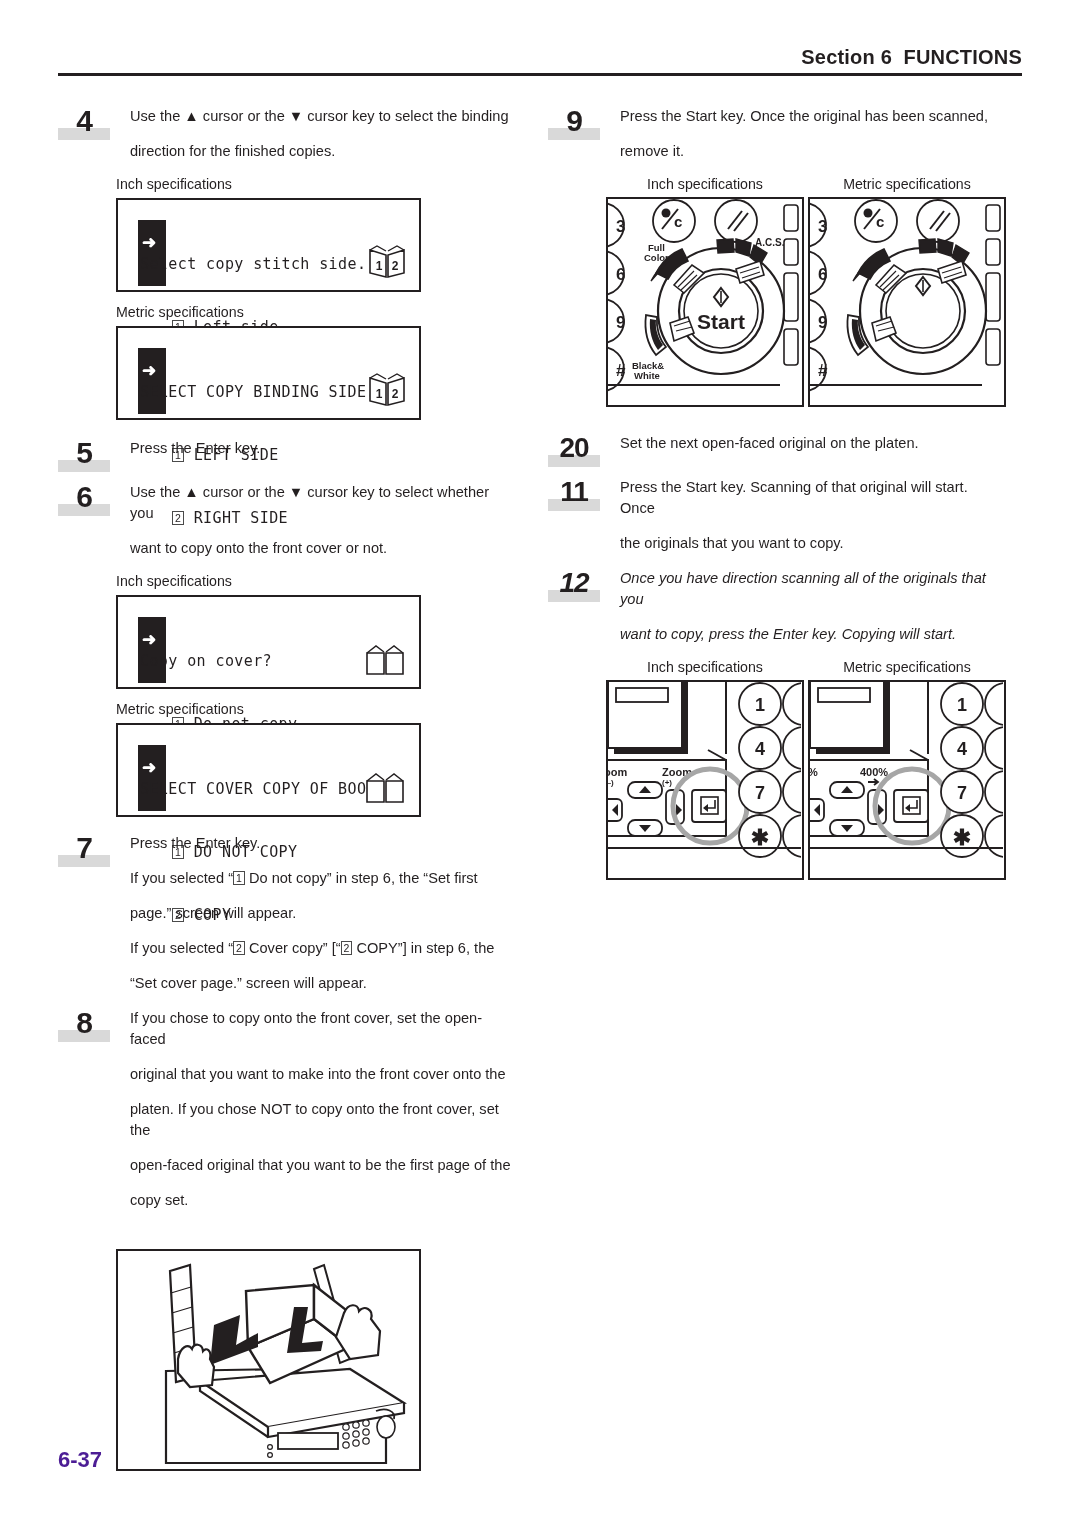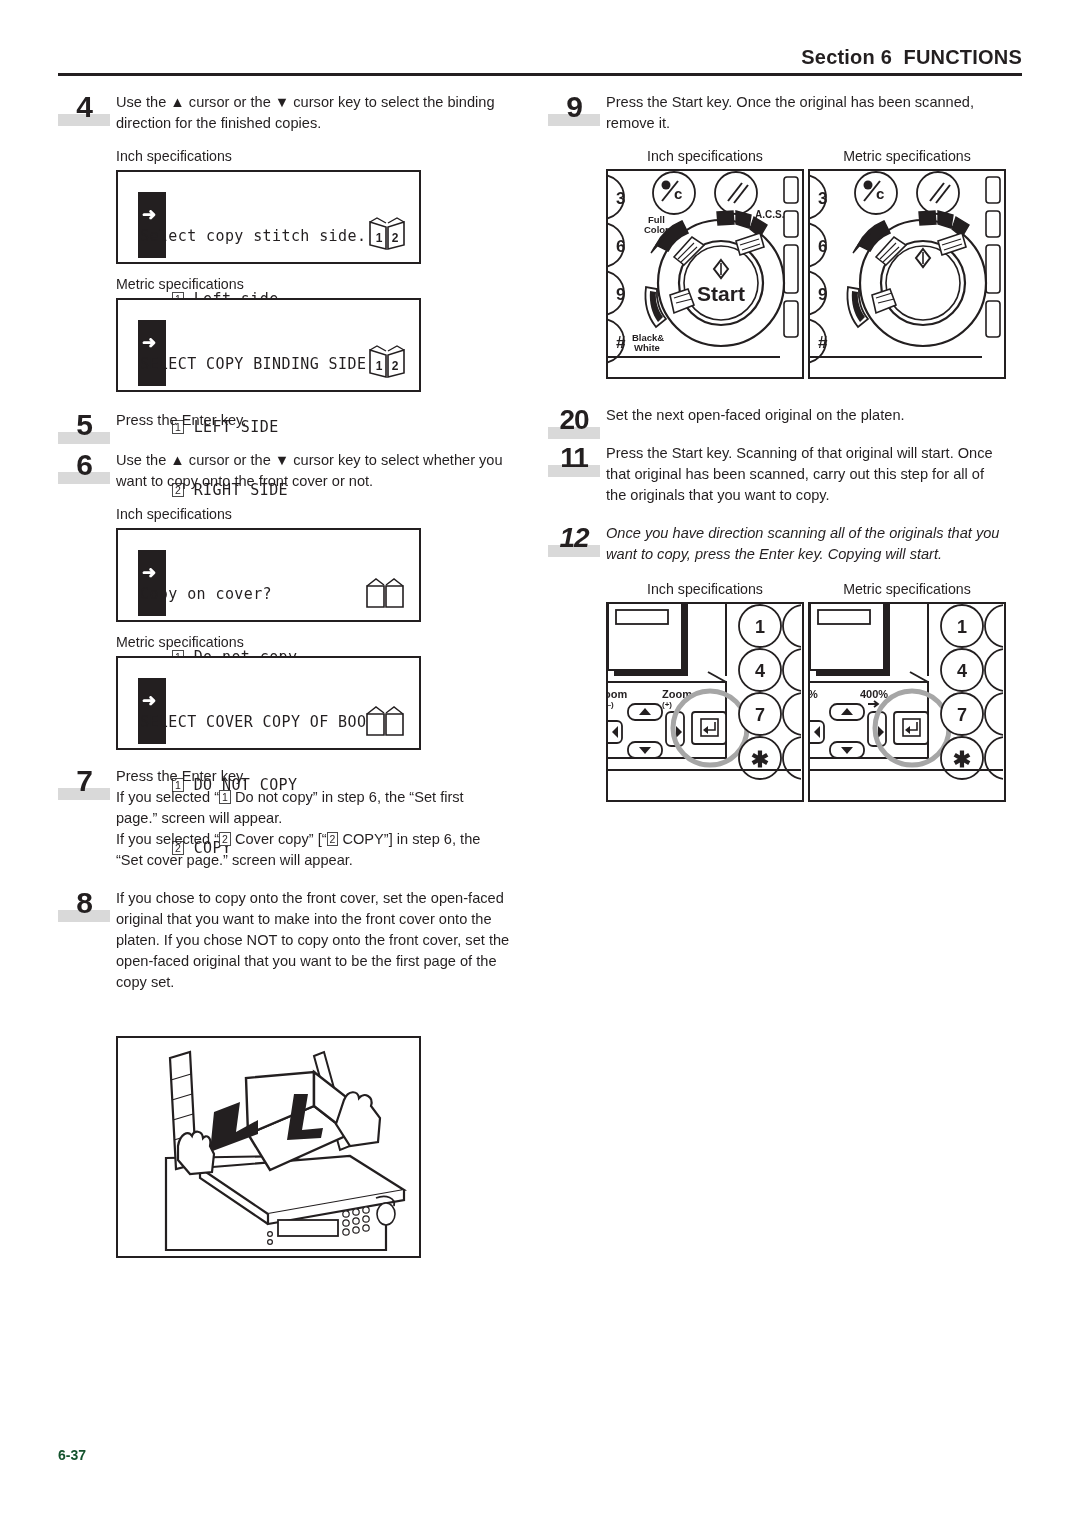--- a/index.html
+++ b/index.html
@@ -40,21 +40,21 @@
     background:#d9d9d9;
   }
   .step-num .num {
     position:absolute; left:0; top:-4px; width:52px; height:38px;
     font-size:30px; font-weight:bold; line-height:38px;
     text-align:center; color:#231f20; letter-spacing:-1px;
   }
   .step-body {
     margin-left:58px; font-size:14.6px; line-height:21px; color:#231f20;
   }
-  .step-body p { margin:0; }
+  .step-body p { margin:14px; }
 
   
   .kbox {
     display:inline-block; border:1px solid #4a4a4a;
     font-size:10.5px; line-height:11px; padding:1px 2px 0 2px;
     vertical-align:1.5px; font-family:"Liberation Sans", sans-serif;
     color:#231f20; background:#fff;
   }
 
   
@@ -86,21 +86,21 @@
 
   
   .figframe { border:2.5px solid #231f20; background:#fff; }
   .pairwrap { display:flex; gap:4px; }
   .paircaptions { display:flex; gap:4px; }
   .paircaptions div { font-size:14.2px; text-align:center; }
 
   
   #pagenum {
     position:absolute; left:58px; top:1447px;
-    font-size:14px; font-weight:bold; color:#14532d;
+    font-size:22px; font-weight:bold; color:#4c1d95;
   }
   svg { display:block; }
 </style>
 </head>
 <body>
 
 <div id="header">
   <div class="title">Section 6  FUNCTIONS</div>
   <div class="rule"></div>
 </div>
@@ -464,21 +464,20 @@
     </div>
   </div>
 
   <div class="step" style="margin-top:8px;min-height:66px;">
     <div class="step-num">
       <div class="bar"></div>
       <div class="num" style="font-size:28px;">11</div>
     </div>
     <div class="step-body">
       <p>Press the Start key. Scanning of that original will start. Once</p>
-      <p>that original has been scanned, carry out this step for all of</p>
       <p>the originals that you want to copy.</p>
     </div>
   </div>
 
   <div class="step" style="margin-top:14px;min-height:46px;font-style:italic;">
     <div class="step-num">
       <div class="bar"></div>
       <div class="num" style="font-size:28px;">12</div>
     </div>
     <div class="step-body">

